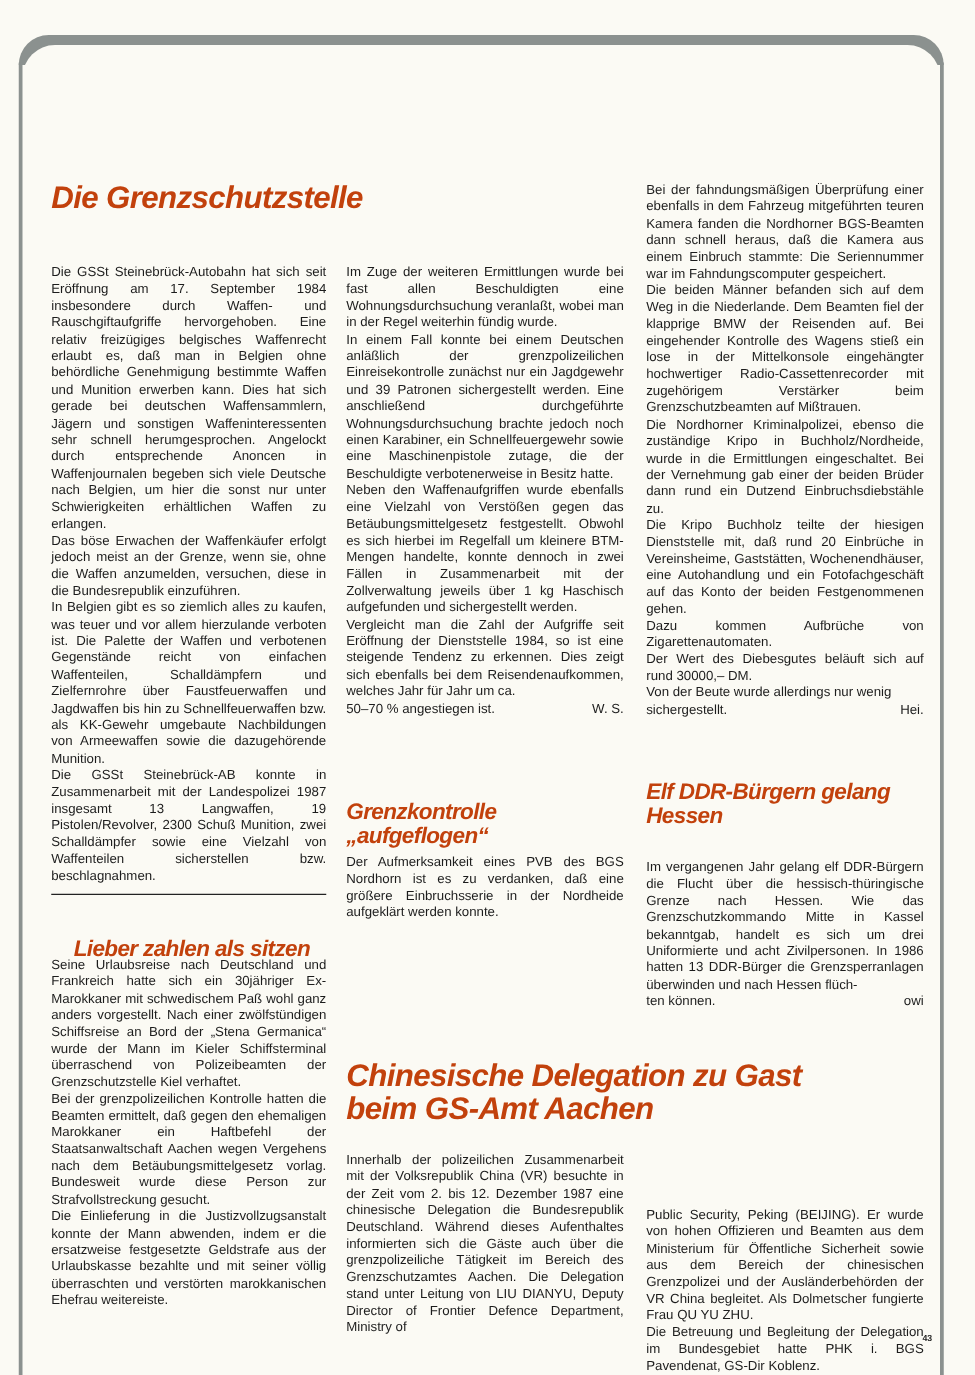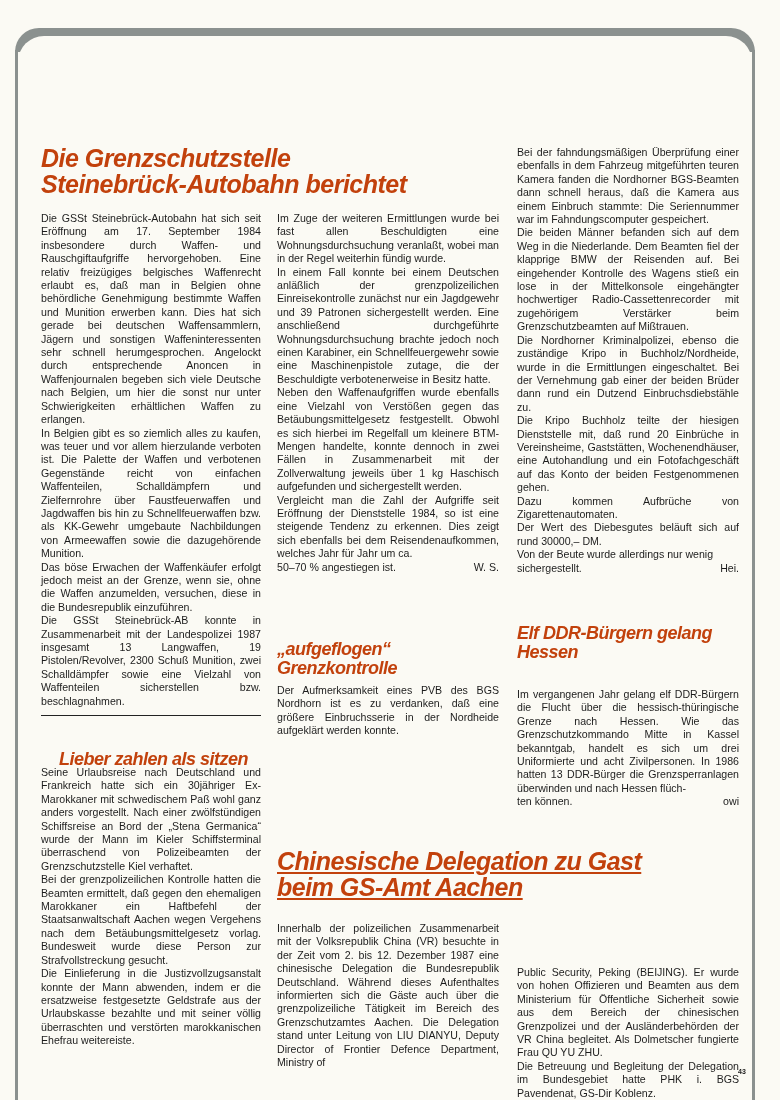--- a/index.html
+++ b/index.html
@@ -41,27 +41,26 @@
 </head>
 <body>
 
 <div class="banner-full"></div>
 <div class="banner-full-inner"></div>
 <div class="left-bar"></div>
 <div class="right-bar"></div>
 
 <div class="headline h-main">
   <div>Die Grenzschutzstelle</div>
-  <div>Steinebrück-Autobahn berichtet</div>
 </div>
 
 <div class="col" style="left:41px; top:212px; width:220px;">
   <p>Die GSSt Steinebrück-Autobahn hat sich seit Eröffnung am 17. September 1984 insbesondere durch Waffen- und Rauschgiftaufgriffe hervorgehoben. Eine relativ freizügiges belgisches Waffenrecht erlaubt es, daß man in Belgien ohne behördliche Genehmigung bestimmte Waffen und Munition erwerben kann. Dies hat sich gerade bei deutschen Waffensammlern, Jägern und sonstigen Waffeninteressenten sehr schnell herumgesprochen. Angelockt durch entsprechende Anoncen in Waffenjournalen begeben sich viele Deutsche nach Belgien, um hier die sonst nur unter Schwierigkeiten erhältlichen Waffen zu erlangen.</p>
+  <p>Das böse Erwachen der Waffenkäufer erfolgt jedoch meist an der Grenze, wenn sie, ohne die Waffen anzumelden, versuchen, diese in die Bundesrepublik einzuführen.</p>
   <p>In Belgien gibt es so ziemlich alles zu kaufen, was teuer und vor allem hierzulande verboten ist. Die Palette der Waffen und verbotenen Gegenstände reicht von einfachen Waffenteilen, Schalldämpfern und Zielfernrohre über Faustfeuerwaffen und Jagdwaffen bis hin zu Schnellfeuerwaffen bzw. als KK-Gewehr umgebaute Nachbildungen von Armeewaffen sowie die dazugehörende Munition.</p>
-  <p>Das böse Erwachen der Waffenkäufer erfolgt jedoch meist an der Grenze, wenn sie, ohne die Waffen anzumelden, versuchen, diese in die Bundesrepublik einzuführen.</p>
   <p>Die GSSt Steinebrück-AB konnte in Zusammenarbeit mit der Landespolizei 1987 insgesamt 13 Langwaffen, 19 Pistolen/Revolver, 2300 Schuß Munition, zwei Schalldämpfer sowie eine Vielzahl von Waffenteilen sicherstellen bzw. beschlagnahmen.</p>
 </div>
 <div class="rule" style="left:41px; top:715px; width:220px;"></div>
 
 <div class="headline h-sub" style="left:41px; top:750px; width:225px;text-align:center;">Lieber zahlen als sitzen</div>
 <div class="col" style="left:41px; top:766px; width:220px;">
   <p>Seine Urlaubsreise nach Deutschland und Frankreich hatte sich ein 30jähriger Ex-Marokkaner mit schwedischem Paß wohl ganz anders vorgestellt. Nach einer zwölfstündigen Schiffsreise an Bord der „Stena Germanica“ wurde der Mann im Kieler Schiffsterminal überraschend von Polizeibeamten der Grenzschutzstelle Kiel verhaftet.</p>
   <p>Bei der grenzpolizeilichen Kontrolle hatten die Beamten ermittelt, daß gegen den ehemaligen Marokkaner ein Haftbefehl der Staatsanwaltschaft Aachen wegen Vergehens nach dem Betäubungsmittelgesetz vorlag. Bundesweit wurde diese Person zur Strafvollstreckung gesucht.</p>
   <p>Die Einlieferung in die Justizvollzugsanstalt konnte der Mann abwenden, indem er die ersatzweise festgesetzte Geldstrafe aus der Urlaubskasse bezahlte und mit seiner völlig überraschten und verstörten marokkanischen Ehefrau weitereiste.</p>
 </div>
@@ -71,22 +70,22 @@
   <p>In einem Fall konnte bei einem Deutschen anläßlich der grenzpolizeilichen Einreisekontrolle zunächst nur ein Jagdgewehr und 39 Patronen sichergestellt werden. Eine anschließend durchgeführte Wohnungsdurchsuchung brachte jedoch noch einen Karabiner, ein Schnellfeuergewehr sowie eine Maschinenpistole zutage, die der Beschuldigte verbotenerweise in Besitz hatte.</p>
   <p>Neben den Waffenaufgriffen wurde ebenfalls eine Vielzahl von Verstößen gegen das Betäubungsmittelgesetz festgestellt. Obwohl es sich hierbei im Regelfall um kleinere BTM-Mengen handelte, konnte dennoch in zwei Fällen in Zusammenarbeit mit der Zollverwaltung jeweils über 1 kg Haschisch aufgefunden und sichergestellt werden.</p>
   <p>Vergleicht man die Zahl der Aufgriffe seit Eröffnung der Dienststelle 1984, so ist eine steigende Tendenz zu erkennen. Dies zeigt sich ebenfalls bei dem Reisendenaufkommen, welches Jahr für Jahr um ca.</p>
   <div class="sig">
     <span>50–70 % angestiegen ist.</span>
     <span>W. S.</span>
   </div>
 </div>
 
 <div class="headline h-sub" style="left:277px; top:640px; width:220px;">
+  <div>Grenzkontrolle</div>
   <div>„aufgeflogen“</div>
-  <div>Grenzkontrolle</div>
 </div>
 <div class="col" style="left:277px; top:684px; width:222px;">
   <p>Der Aufmerksamkeit eines PVB des BGS Nordhorn ist es zu verdanken, daß eine größere Einbruchsserie in der Nordheide aufgeklärt werden konnte.</p>
 </div>
 
 <div class="col" style="left:517px; top:146px; width:222px;">
   <p>Bei der fahndungsmäßigen Überprüfung einer ebenfalls in dem Fahrzeug mitgeführten teuren Kamera fanden die Nordhorner BGS-Beamten dann schnell heraus, daß die Kamera aus einem Einbruch stammte: Die Seriennummer war im Fahndungscomputer gespeichert.</p>
   <p>Die beiden Männer befanden sich auf dem Weg in die Niederlande. Dem Beamten fiel der klapprige BMW der Reisenden auf. Bei eingehender Kontrolle des Wagens stieß ein lose in der Mittelkonsole eingehängter hochwertiger Radio-Cassettenrecorder mit zugehörigem Verstärker beim Grenzschutzbeamten auf Mißtrauen.</p>
   <p>Die Nordhorner Kriminalpolizei, ebenso die zuständige Kripo in Buchholz/Nordheide, wurde in die Ermittlungen eingeschaltet. Bei der Vernehmung gab einer der beiden Brüder dann rund ein Dutzend Einbruchsdiebstähle zu.</p>
   <p>Die Kripo Buchholz teilte der hiesigen Dienststelle mit, daß rund 20 Einbrüche in Vereinsheime, Gaststätten, Wochenendhäuser, eine Autohandlung und ein Fotofachgeschäft auf das Konto der beiden Festgenommenen gehen.</p>
@@ -104,21 +103,21 @@
   <div>Hessen</div>
 </div>
 <div class="col" style="left:517px; top:688px; width:222px;">
   <p>Im vergangenen Jahr gelang elf DDR-Bürgern die Flucht über die hessisch-thüringische Grenze nach Hessen. Wie das Grenzschutzkommando Mitte in Kassel bekanntgab, handelt es sich um drei Uniformierte und acht Zivilpersonen. In 1986 hatten 13 DDR-Bürger die Grenzsperranlagen überwinden und nach Hessen flüch-</p>
   <div class="sig">
     <span>ten können.</span>
     <span>owi</span>
   </div>
 </div>
 
-<div class="headline" style="left:277px; top:848px; width:470px; font-size:25px;text-decoration:underline;">
+<div class="headline" style="left:277px; top:848px; width:470px; font-size:25px;">
   <div>Chinesische Delegation zu Gast</div>
   <div>beim GS-Amt Aachen</div>
 </div>
 <div class="col" style="left:277px; top:922px; width:222px;">
   <p>Innerhalb der polizeilichen Zusammenarbeit mit der Volksrepublik China (VR) besuchte in der Zeit vom 2. bis 12. Dezember 1987 eine chinesische Delegation die Bundesrepublik Deutschland. Während dieses Aufenthaltes informierten sich die Gäste auch über die grenzpolizeiliche Tätigkeit im Bereich des Grenzschutzamtes Aachen. Die Delegation stand unter Leitung von LIU DIANYU, Deputy Director of Frontier Defence Department, Ministry of</p>
 </div>
 <div class="col" style="left:517px; top:922px; width:222px;margin-top:44px;">
   <p>Public Security, Peking (BEIJING). Er wurde von hohen Offizieren und Beamten aus dem Ministerium für Öffentliche Sicherheit sowie aus dem Bereich der chinesischen Grenzpolizei und der Ausländerbehörden der VR China begleitet. Als Dolmetscher fungierte Frau QU YU ZHU.</p>
   <p>Die Betreuung und Begleitung der Delegation im Bundesgebiet hatte PHK i. BGS Pavendenat, GS-Dir Koblenz.</p>
   <p>Die Gäste wurden durch den Vertreter des</p>

